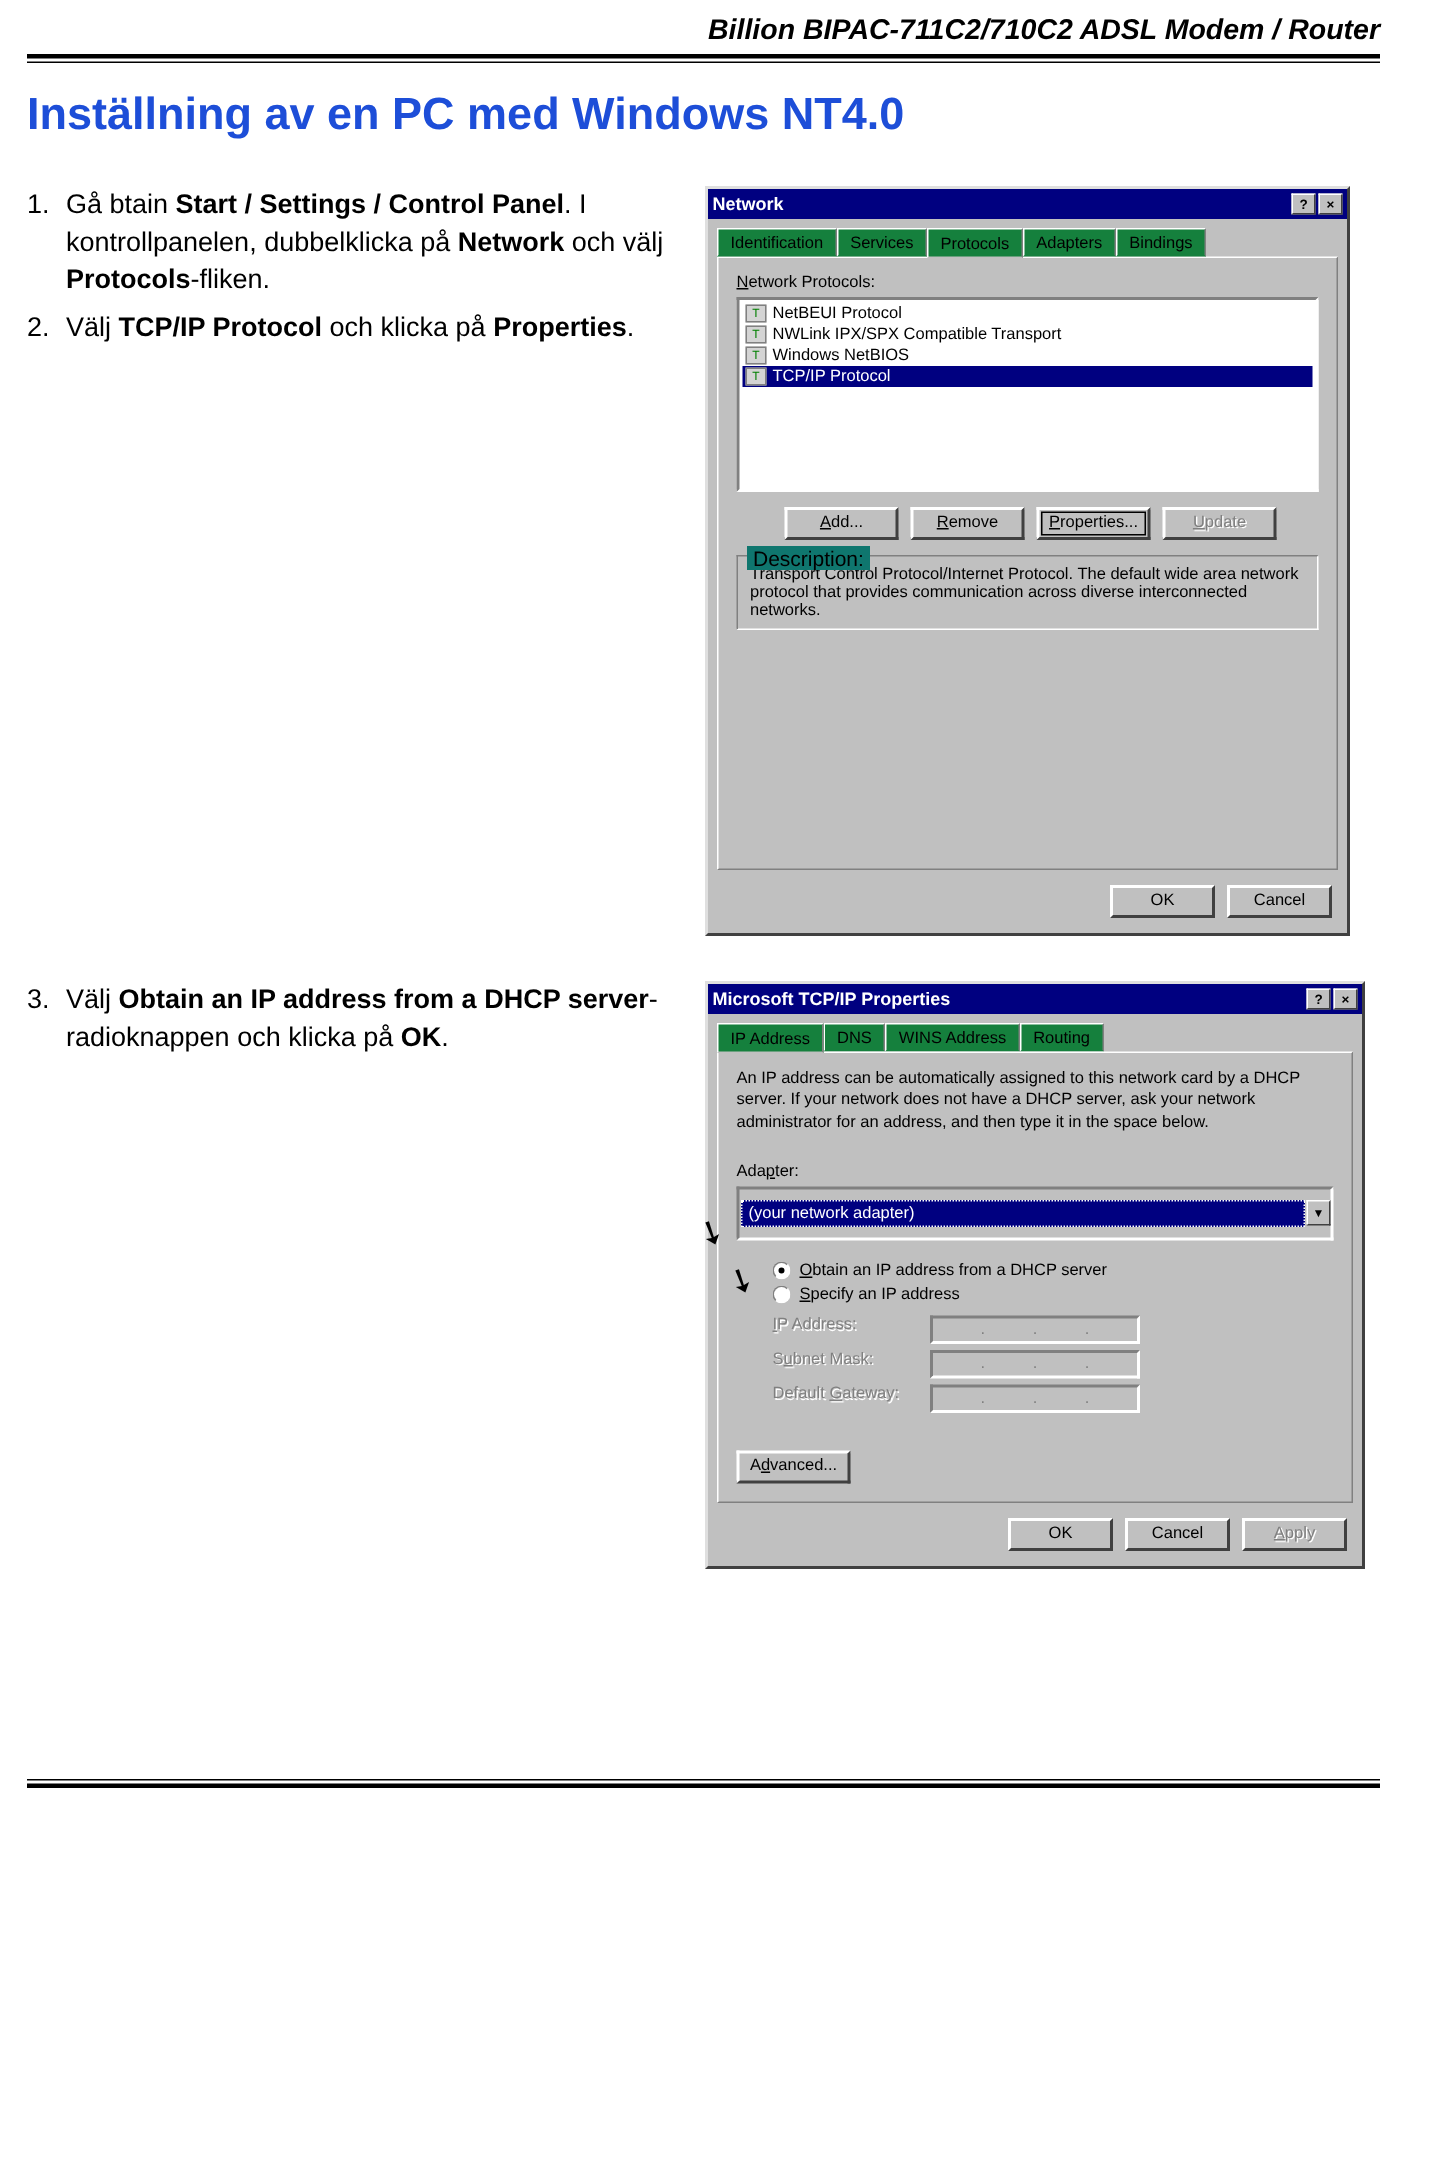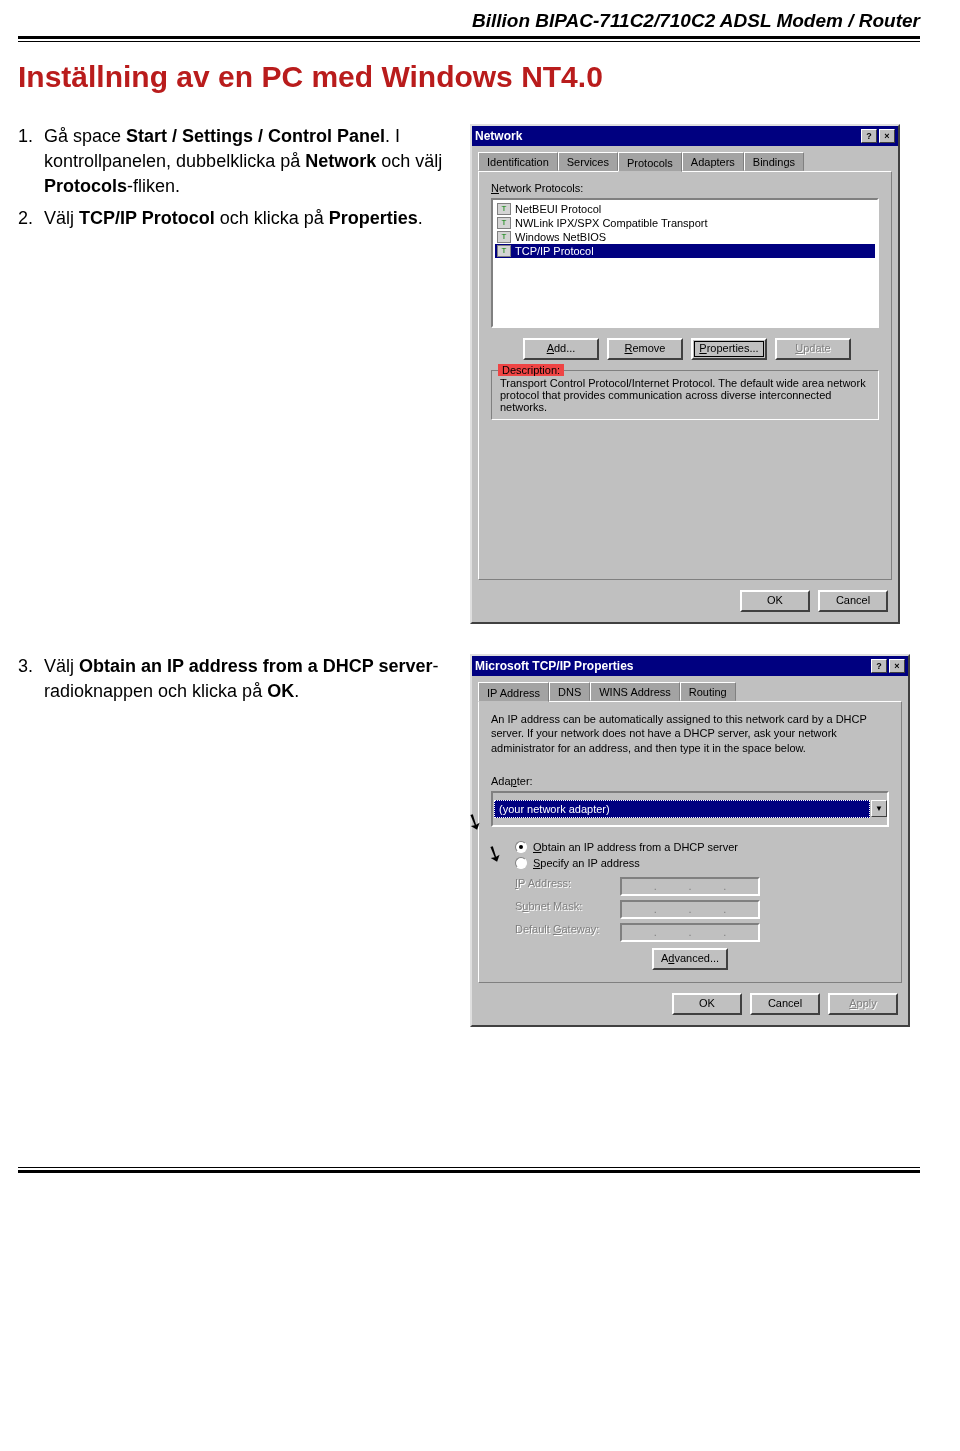--- a/index.html
+++ b/index.html
@@ -13,21 +13,21 @@
   .header-line {
     text-align: right;
     font-weight: bold;
     font-style: italic;
     font-size: 19px;
     padding-top: 10px;
   }
   .hr1 { border: none; border-top: 3px solid #000; margin-top: 4px; }
   .hr2 { border: none; border-top: 1px solid #000; margin-top: 2px; }
   h1 {
-    color: #b91c1c;
+    color: #1d4ed8;
     font-size: 30px;
     font-weight: bold;
     margin: 18px 0 30px 0;
   }
   .row { display: flex; gap: 22px; margin-bottom: 20px; }
   .left-col { width: 430px; }
   .right-col { flex: 1; }
   .step { display: flex; margin-bottom: 6px; font-size: 18px; line-height: 1.4; }
   .step-num { width: 26px; flex-shrink: 0; }
   .step-text { flex: 1; }
@@ -59,21 +59,21 @@
     margin-left: 2px;
     font-size: 9px;
     text-align: center;
     line-height: 12px;
     font-weight: bold;
     color: #000;
   }
   .tabs-row { display: flex; padding: 6px 6px 0 6px; gap: 0; }
   .tab {
     padding: 3px 8px 2px 8px;
-    background: #a3a3a3;
+    background: #15803d;
     border: 1px solid;
     border-color: #fff #808080 transparent #fff;
     font-size: 11px;
     position: relative;
     cursor: default;
   }
   .tab.active {
     border-bottom: 1px solid #c0c0c0;
     z-index: 2;
     margin-bottom: -1px;
@@ -122,22 +122,22 @@
   .wbtn.focus { outline: 1px solid #000; outline-offset: -4px; }
   .desc-box {
     border: 1px solid;
     border-color: #808080 #fff #fff #808080;
     padding: 6px 8px;
     margin-top: 10px;
     position: relative;
   }
   .desc-legend {
     position: absolute; top: -7px; left: 6px;
-    background: #ef4444; padding: 0 4px;
-    font-size: 11px;
+    background: #0f766e; padding: 0 4px;
+    font-size: 14px;
   }
   .bottom-btns {
     display: flex; gap: 8px; justify-content: flex-end;
     padding: 4px 10px 10px 10px;
   }
   .narrow { min-width: 70px; }
 
   
   .info-text { font-size: 11px; line-height: 1.3; margin-bottom: 20px; }
   .combo {
@@ -177,42 +177,42 @@
     border: 2px solid; border-color: #808080 #fff #fff #808080;
     display: flex; align-items: center; justify-content: space-evenly;
     color: #808080;
   }
   .arrow-ann {
     position: absolute;
     font-size: 22px; color: #000;
     transform: rotate(25deg);
     left: -28px;
   }
-  .right-btns { display: flex; justify-content: center; gap: 8px; margin-top: 6px; }
+  .right-btns { display: flex; justify-content: flex-start; gap: 8px; margin-top: 25px; }
 
   .footer { margin-top: 140px; }
   .hrf1 { border: none; border-top: 1px solid #000; }
   .hrf2 { border: none; border-top: 3px solid #000; margin-top: 2px; }
   .pagenum { text-align: right; font-size: 17px; margin-top: 6px; }
 </style>
 </head>
 <body>
 
 <div class="header-line">Billion BIPAC-711C2/710C2 ADSL Modem / Router</div>
 <hr class="hr1">
 <hr class="hr2">
 
 <h1>Inställning av en PC med Windows NT4.0</h1>
 
 <div class="row">
   <div class="left-col">
     <div class="step">
       <div class="step-num">1.</div>
       <div class="step-text">
-        <span>Gå space </span><span class="b">Start / Settings / Control Panel</span><span>. I kontrollpanelen, dubbelklicka på </span><span class="b">Network</span><span> och välj </span><span class="b">Protocols</span><span>-fliken.</span>
+        <span>Gå btain </span><span class="b">Start / Settings / Control Panel</span><span>. I kontrollpanelen, dubbelklicka på </span><span class="b">Network</span><span> och välj </span><span class="b">Protocols</span><span>-fliken.</span>
       </div>
     </div>
     <div class="step">
       <div class="step-num">2.</div>
       <div class="step-text">
         <span>Välj </span><span class="b">TCP/IP Protocol</span><span> och klicka på </span><span class="b">Properties</span><span>.</span>
       </div>
     </div>
   </div>
 

